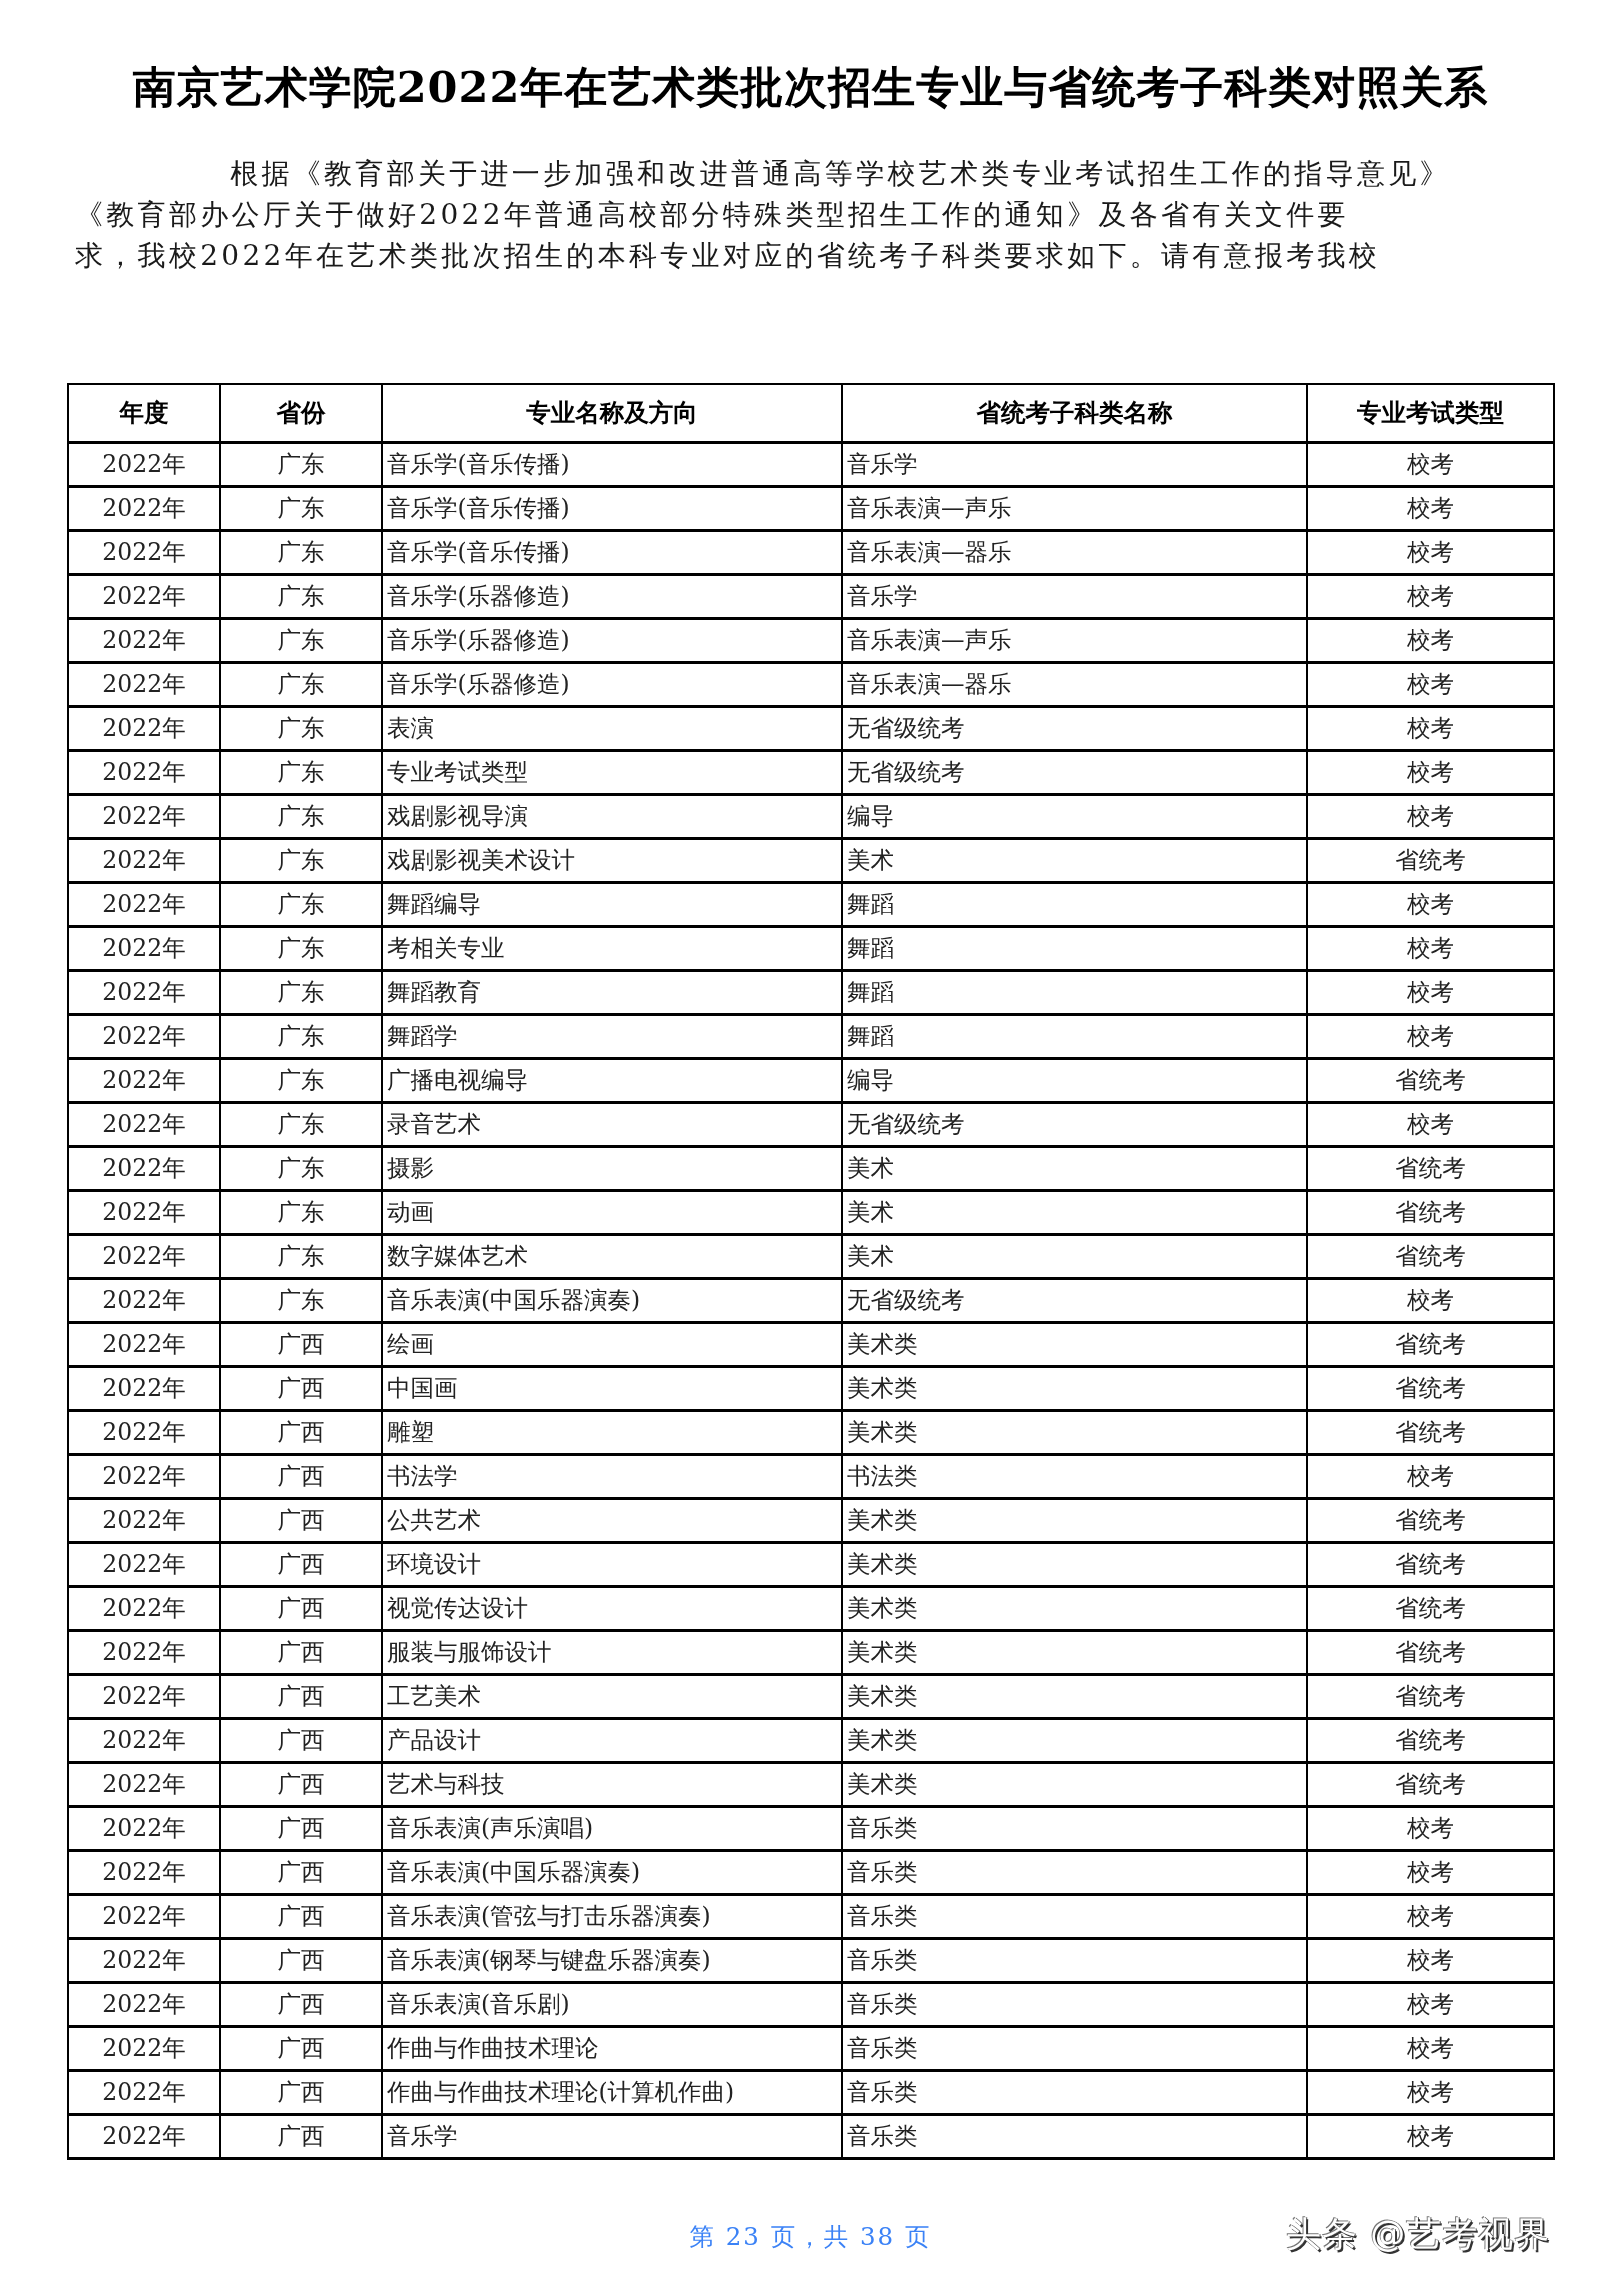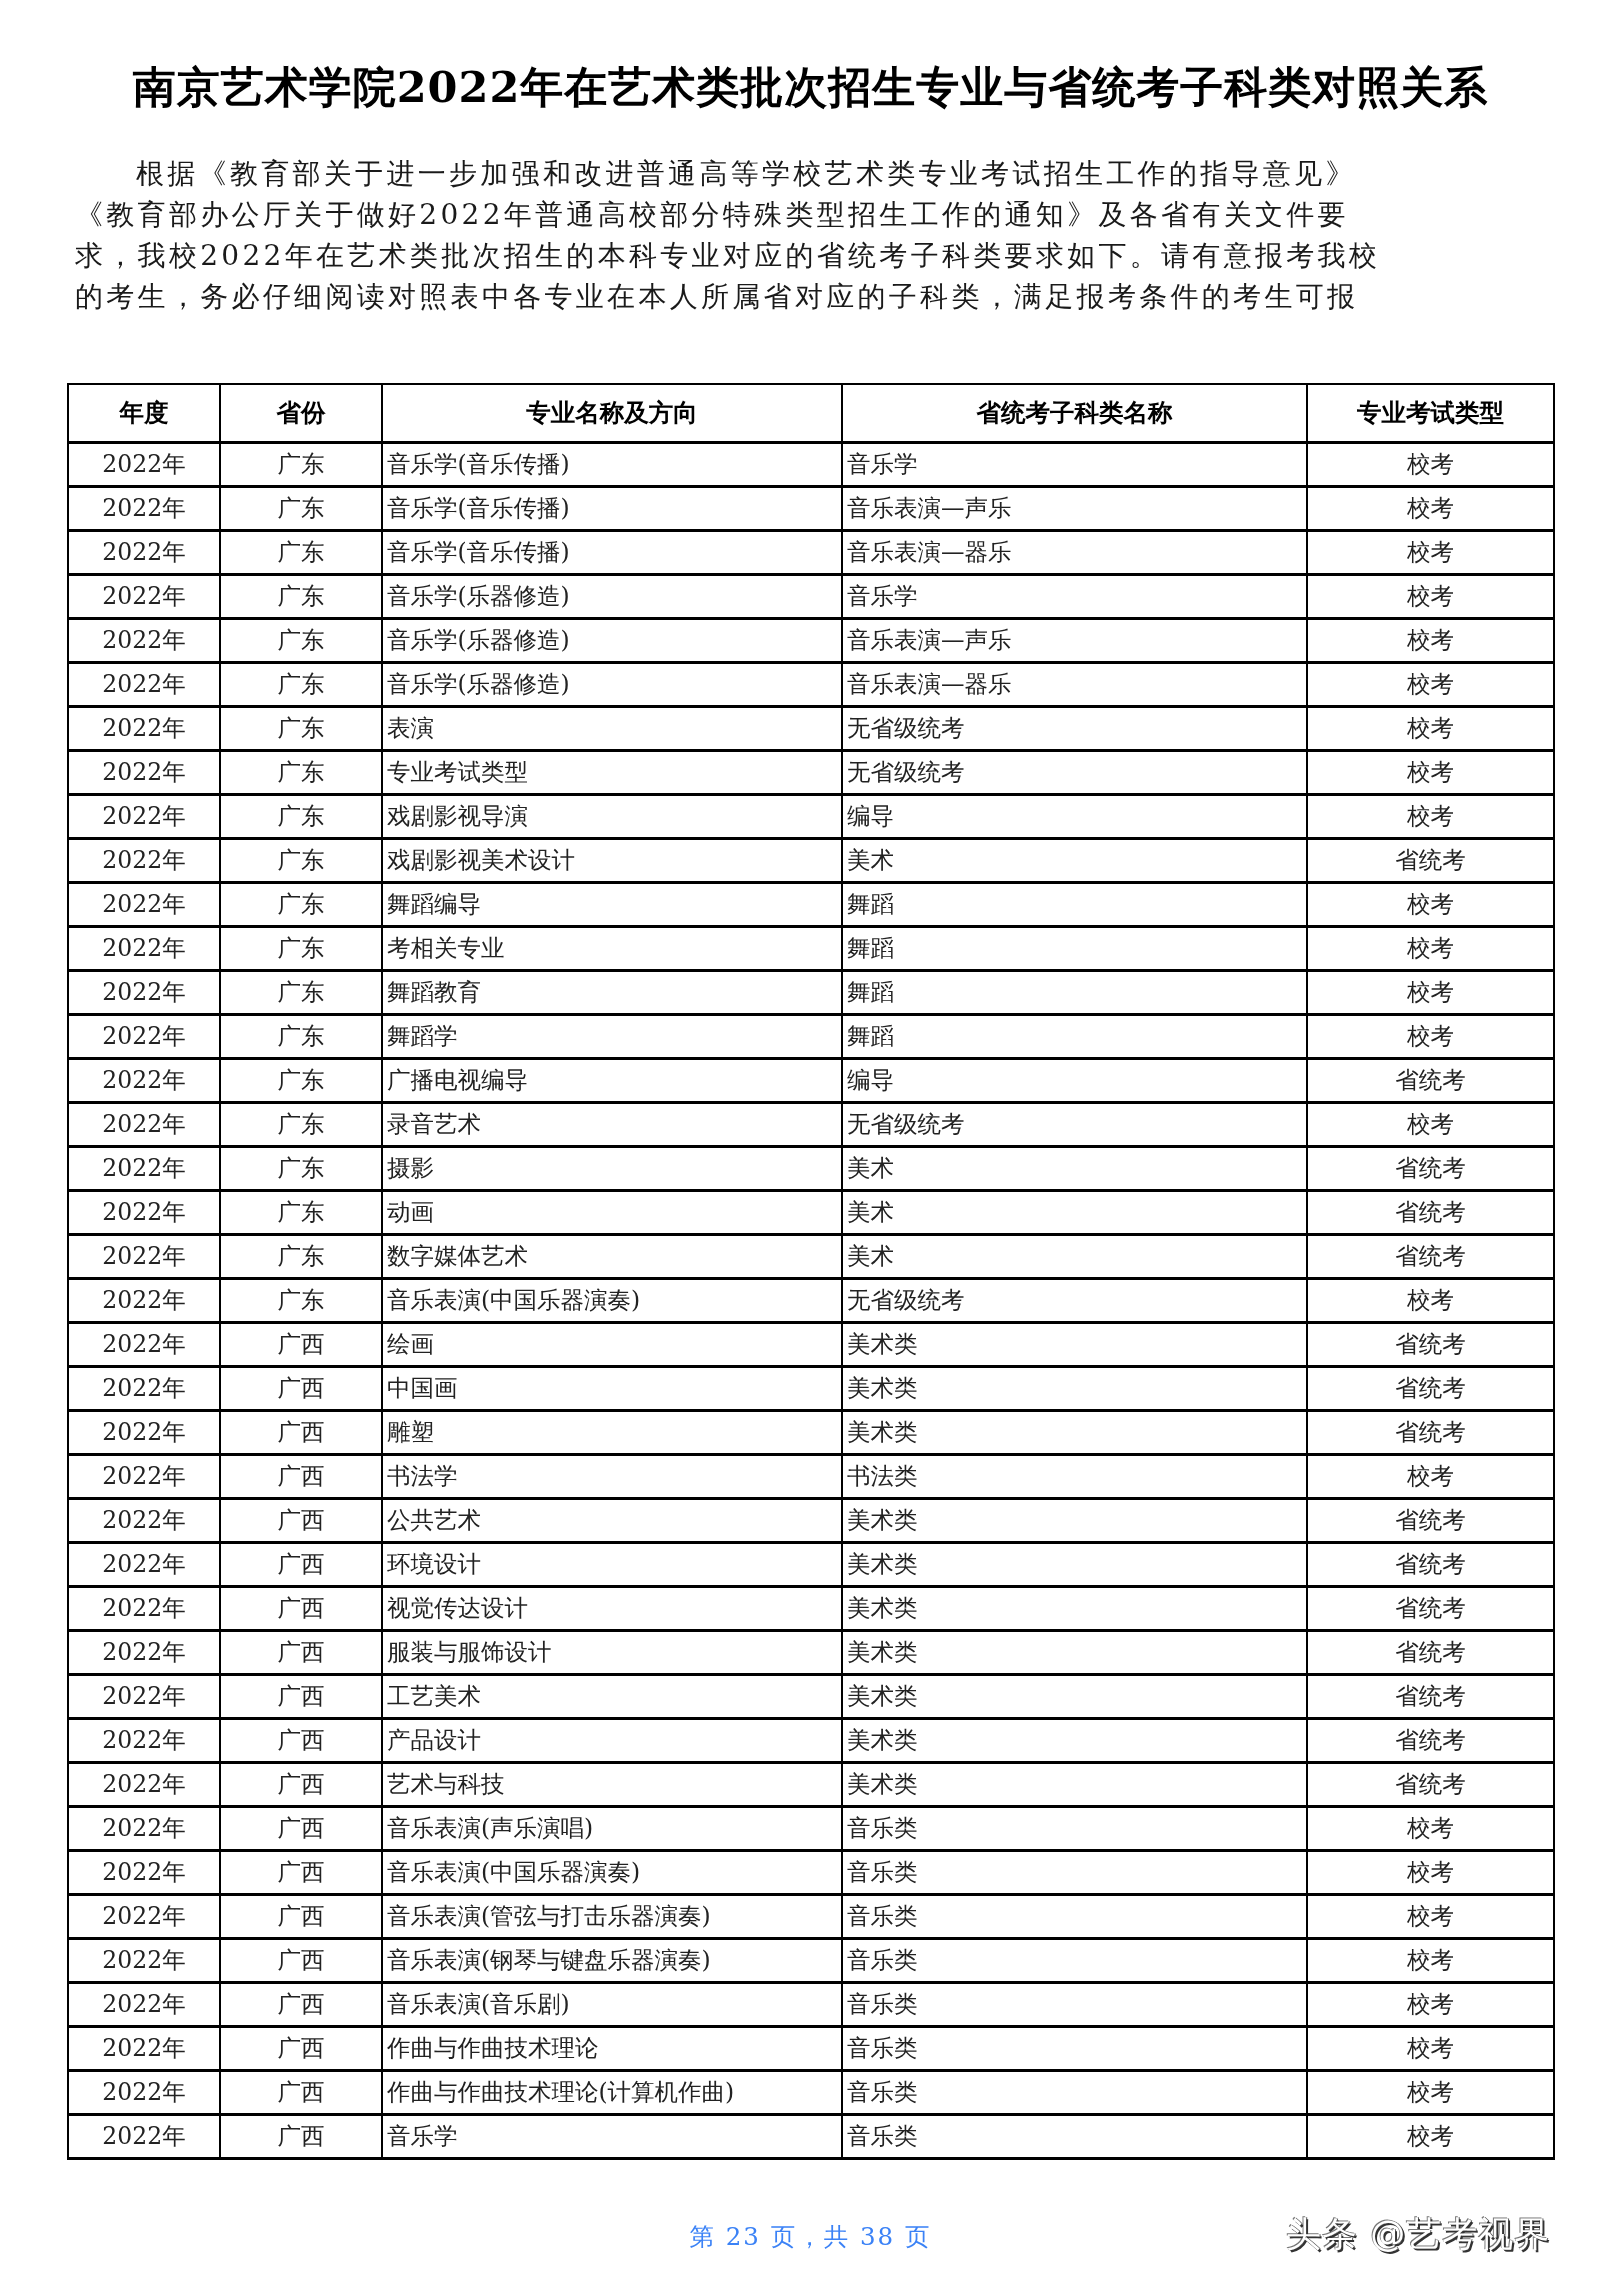--- a/index.html
+++ b/index.html
@@ -13,21 +13,21 @@
     font-weight: bold; font-size: 43px; line-height: 53px;
     letter-spacing: 1px; color: #000;
   }
 
   .intro {
     position: absolute; left: 75px; top: 153px; width: 1470px;
     font-family: "DejaVu Serif", "Liberation Serif", serif;
     font-size: 28px; line-height: 41px; color: #1a1a1a;
   }
   .intro-line { display: block; white-space: nowrap; letter-spacing: 3.3px; height: 41px; }
-  .intro-line.indent { padding-left: 61px; }
+  .intro-line.indent { padding-left: 61px; text-align: center; }
 
   table.grid {
     position: absolute; left: 67px; top: 383px;
     border-collapse: collapse; table-layout: fixed;
     width: 1485px;
     border-top: 2.9px solid #000;
   }
   table.grid th, table.grid td {
     border: 2.5px solid #000;
     overflow: hidden; white-space: nowrap;
@@ -64,21 +64,20 @@
 </style>
 </head>
 <body>
 
 <h1 class="title">南京艺术学院2022年在艺术类批次招生专业与省统考子科类对照关系</h1>
 
 <div class="intro">
   <span class="intro-line indent">根据《教育部关于进一步加强和改进普通高等学校艺术类专业考试招生工作的指导意见》</span>
   <span class="intro-line">《教育部办公厅关于做好2022年普通高校部分特殊类型招生工作的通知》及各省有关文件要</span>
   <span class="intro-line">求，我校2022年在艺术类批次招生的本科专业对应的省统考子科类要求如下。请有意报考我校</span>
-  <span class="intro-line">的考生，务必仔细阅读对照表中各专业在本人所属省对应的子科类，满足报考条件的考生可报</span>
 </div>
 
 <table class="grid">
   <colgroup>
     <col style="width:152px">
     <col style="width:162px">
     <col style="width:460px">
     <col style="width:465px">
     <col style="width:247px">
   </colgroup>

